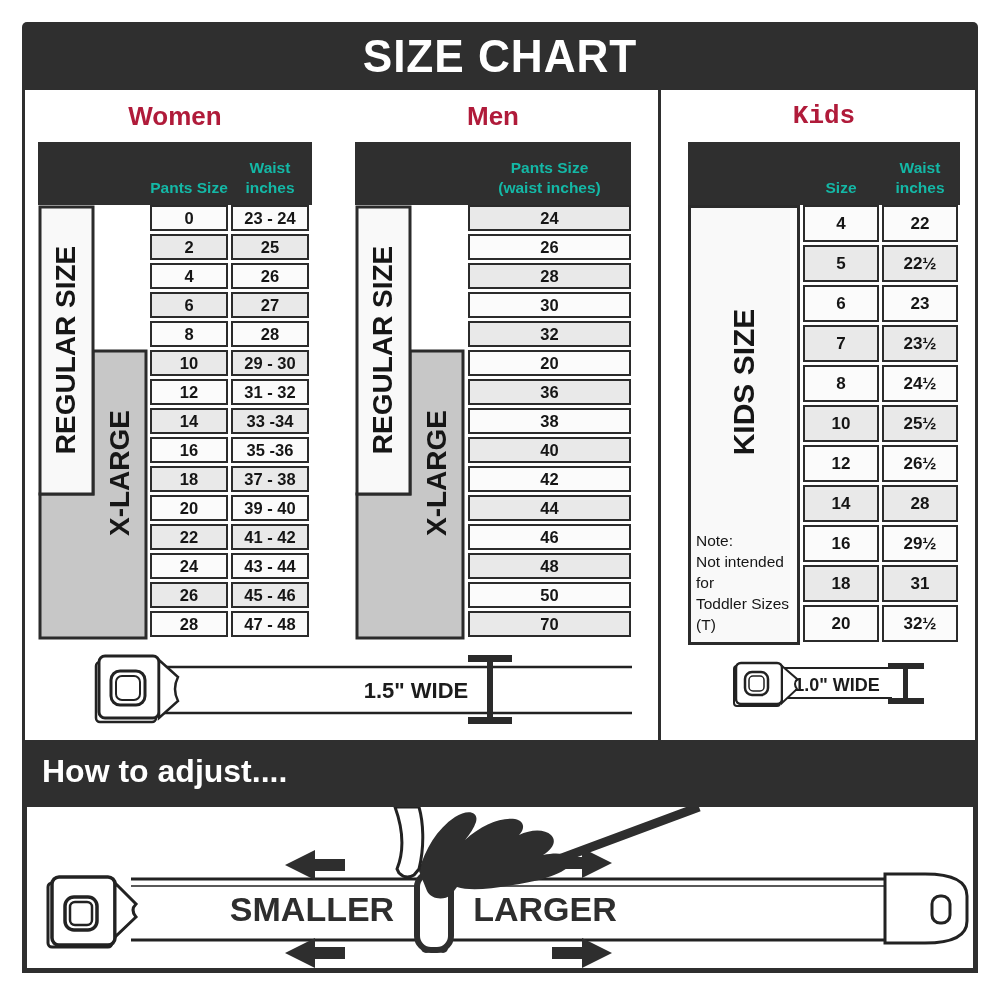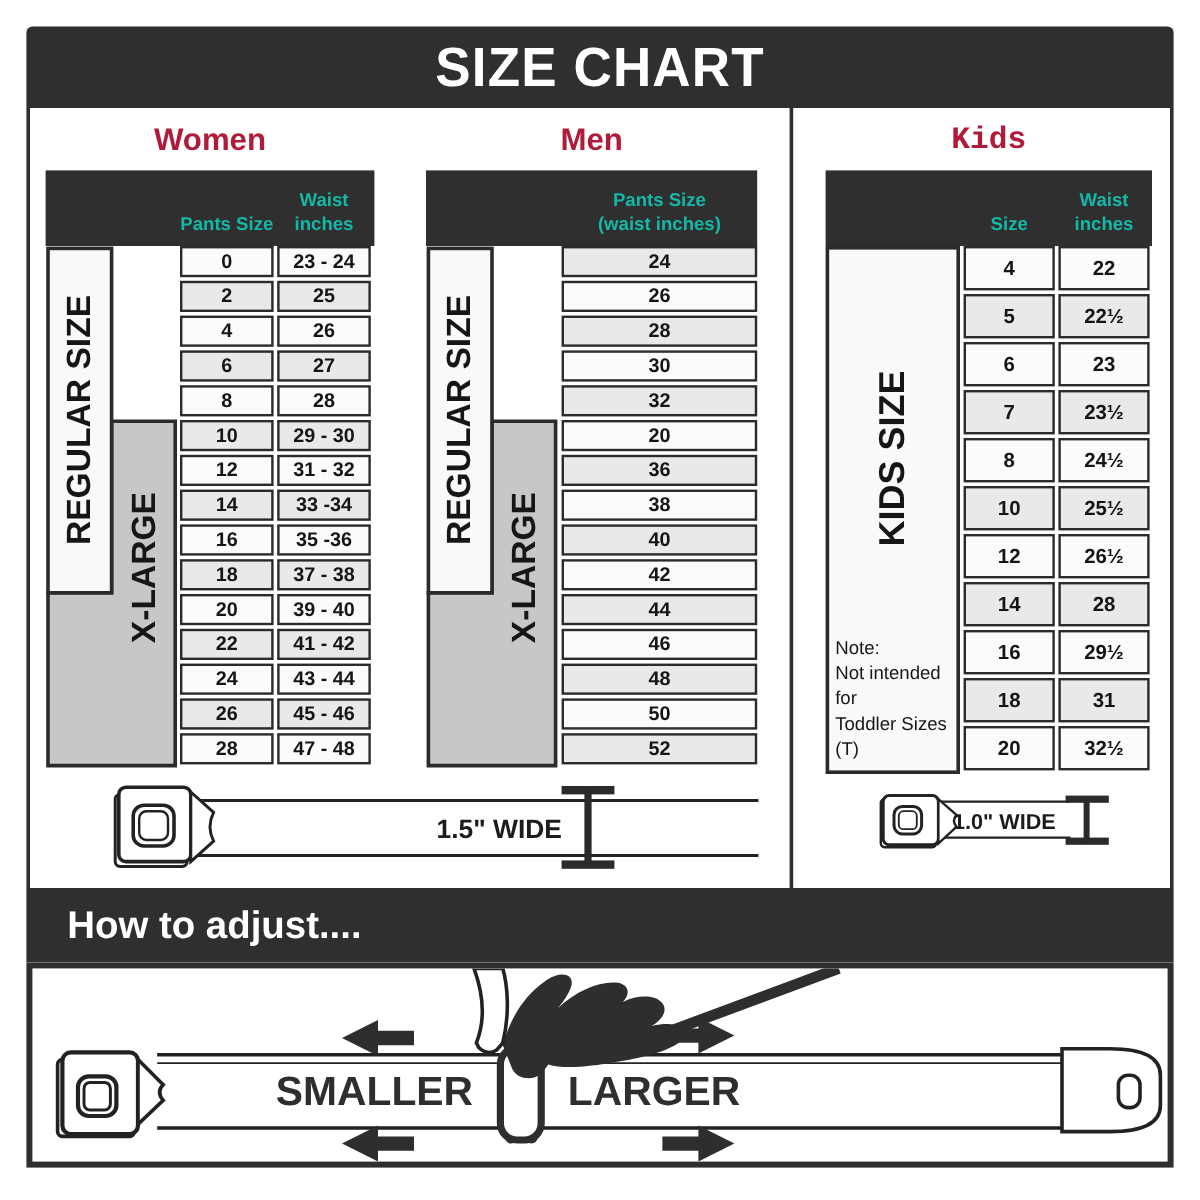--- a/index.html
+++ b/index.html
@@ -26,21 +26,21 @@
   .cell.shade{background:var(--row-shade);}
   .col-wm .cell{height:26px;margin-bottom:3px;font-size:16.5px;}
   .col-kids .cell{height:37px;margin-bottom:3px;font-size:17px;}
   .kids-label-box{left:688px;top:205px;width:112px;height:440px;box-sizing:border-box;
     border:3px solid var(--line-dark);background:#f9f9f9;}
   .kids-rot{position:absolute;left:50%;top:40%;transform:translate(-50%,-50%) rotate(-90deg);
     white-space:nowrap;font-size:30px;font-weight:bold;color:#161616;}
   .kids-note{position:absolute;left:5px;bottom:6px;font-size:15.5px;font-weight:normal;
     color:#161616;line-height:1.35;}
   .howto-band{left:22px;top:740px;width:956px;height:62px;display:flex;align-items:center;}
-  .howto-band span{color:#fff;font-size:32px;font-weight:bold;padding-left:34px;}
+  .howto-band span{color:#fff;font-size:32px;font-weight:bold;padding-left:20px;}
   .bottom-box{left:22px;top:802px;width:956px;height:171px;box-sizing:border-box;
     border:5px solid var(--band-dark);background:#fff;}
   svg text{font-family:"Liberation Sans",sans-serif;}
 </style>
 </head>
 <body>
 
 <div id="canvas" style="--band-dark: #2f2f2f; --accent-red: #b01b3a; --row-light: #fbfbfb; --row-shade: #e9e9e9; --xlarge-gray: #c7c7c7; --line-dark: #2b2b2b;">
 
   <div class="abs band title-band">
@@ -123,21 +123,21 @@
       <div class="cell shade">32</div>
       <div class="cell">20</div>
       <div class="cell shade">36</div>
       <div class="cell">38</div>
       <div class="cell shade">40</div>
       <div class="cell">42</div>
       <div class="cell shade">44</div>
       <div class="cell">46</div>
       <div class="cell shade">48</div>
       <div class="cell">50</div>
-      <div class="cell shade">52</div>
+      <div class="cell shade">70</div>
     </div>
 
   <div class="abs tbl-header" style="left:688px;width:272px;">
     <div class="hdr-label" style="left:115px;width:76px;">Size</div>
     <div class="hdr-label" style="left:194px;width:76px;">
       <div>Waist</div>
       <div>inches</div>
     </div>
   </div>
   <div class="abs kids-label-box">

